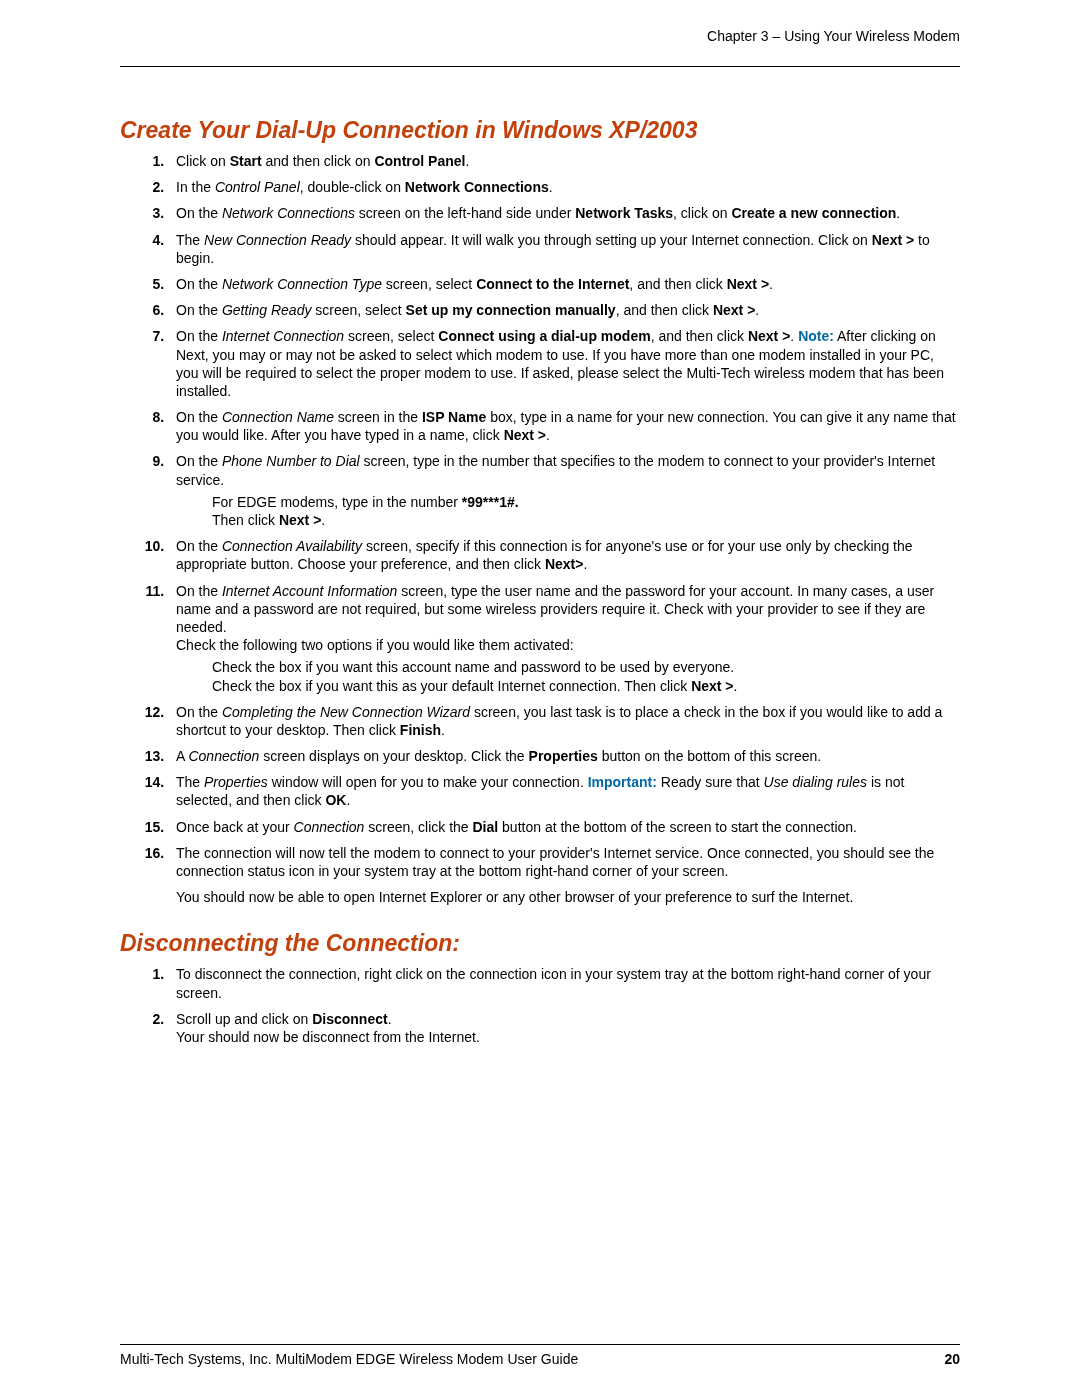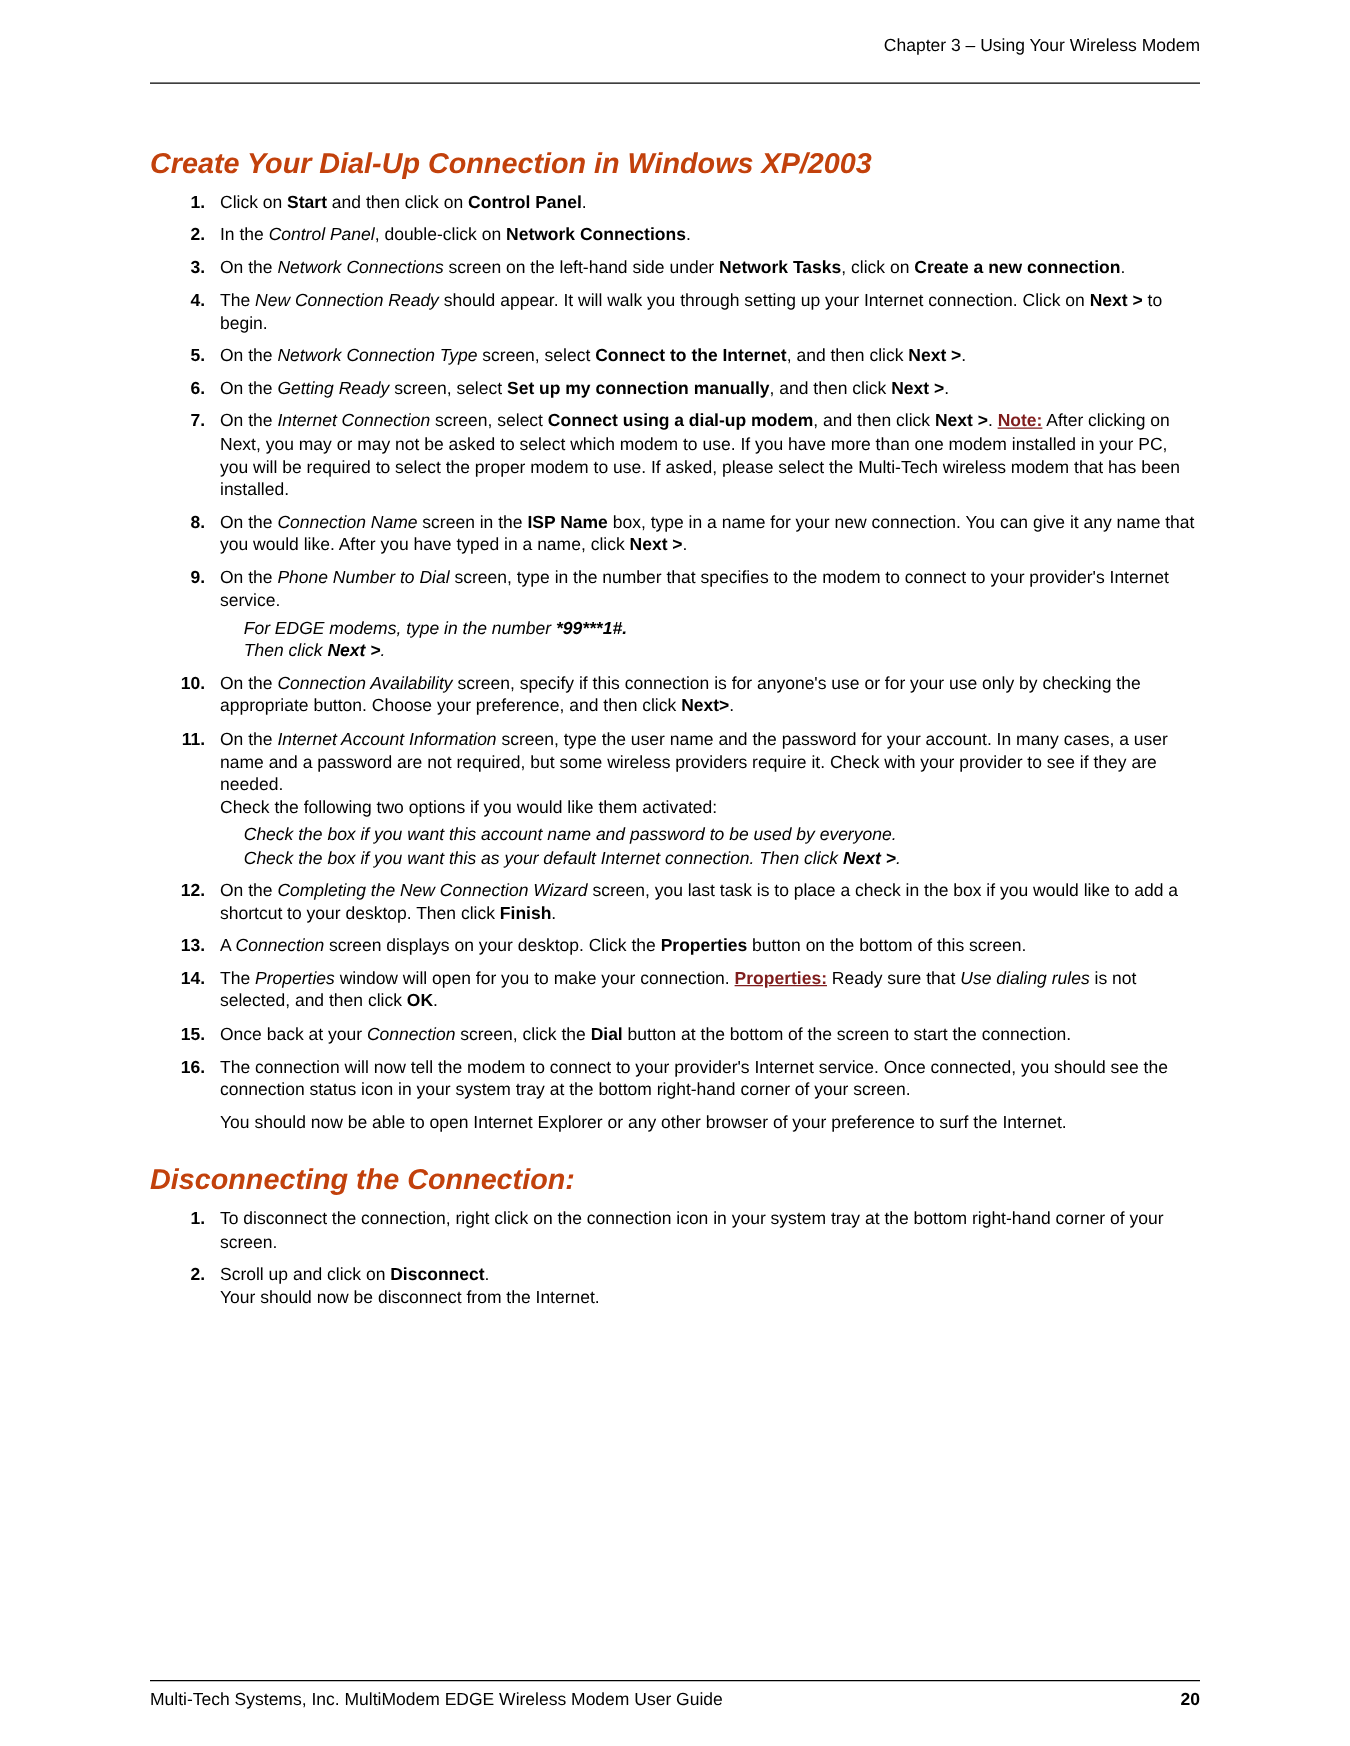--- a/index.html
+++ b/index.html
@@ -37,38 +37,37 @@
     }
     ol.steps > li {
       margin: 4px 0 8px 0;
       padding-left: 8px;
       line-height: 1.3;
     }
     ol.steps > li::marker {
       font-weight: bold;
     }
     .indent {
-      margin-left: 19px;
+      margin-left: 36px;
       margin-top: 4px;
-      font-style: italic;
     }
     .footer {
       position: absolute;
       bottom: 30px;
       left: 120px;
       right: 120px;
       border-top: 1px solid #000;
       padding-top: 6px;
       font-size: 14px;
       display: flex;
       justify-content: space-between;
     }
     .b { font-weight: bold; }
     .i { font-style: italic; }
-    .red { color: #7f1d1d; font-weight: bold; text-decoration: underline; }
+    .red { color: #0369a1; font-weight: bold; }
   </style>
 </head>
 <body>
 
 <div class="page">
   <div class="header">Chapter 3 – Using Your Wireless Modem</div>
 
   <h3 class="section">Create Your Dial-Up Connection in Windows XP/2003</h3>
 
   <ol class="steps">
@@ -88,21 +87,21 @@
     </li>
     <li><span>On the </span><span class="i">Connection Availability</span><span> screen, specify if this connection is for anyone's use or for your use only by checking the appropriate button. Choose your preference, and then click </span><span class="b">Next&gt;</span><span>.</span></li>
     <li><span>On the </span><span class="i">Internet Account Information</span><span> screen, type the user name and the password for your account. In many cases, a user name and a password are not required, but some wireless providers require it. Check with your provider to see if they are needed.</span><br><span>Check the following two options if you would like them activated:</span>
       <div class="indent">
         <div>Check the box if you want this account name and password to be used by everyone.</div>
         <div><span>Check the box if you want this as your default Internet connection. Then click </span><span class="b">Next &gt;</span><span>.</span></div>
       </div>
     </li>
     <li><span>On the </span><span class="i">Completing the New Connection Wizard</span><span> screen, you last task is to place a check in the box if you would like to add a shortcut to your desktop. Then click </span><span class="b">Finish</span><span>.</span></li>
     <li><span>A </span><span class="i">Connection</span><span> screen displays on your desktop. Click the </span><span class="b">Properties</span><span> button on the bottom of this screen.</span></li>
-    <li><span>The </span><span class="i">Properties</span><span> window will open for you to make your connection. </span><span class="red">Properties:</span><span> Ready sure that </span><span class="i">Use dialing rules</span><span> is not selected, and then click </span><span class="b">OK</span><span>.</span></li>
+    <li><span>The </span><span class="i">Properties</span><span> window will open for you to make your connection. </span><span class="red">Important:</span><span> Ready sure that </span><span class="i">Use dialing rules</span><span> is not selected, and then click </span><span class="b">OK</span><span>.</span></li>
     <li><span>Once back at your </span><span class="i">Connection</span><span> screen, click the </span><span class="b">Dial</span><span> button at the bottom of the screen to start the connection.</span></li>
     <li><span>The connection will now tell the modem to connect to your provider's Internet service. Once connected, you should see the connection status icon in your system tray at the bottom right-hand corner of your screen.</span>
       <div style="margin-top:8px">You should now be able to open Internet Explorer or any other browser of your preference to surf the Internet.</div>
     </li>
   </ol>
 
   <h3 class="section">Disconnecting the Connection:</h3>
 
   <ol class="steps">
     <li>To disconnect the connection, right click on the connection icon in your system tray at the bottom right-hand corner of your screen.</li>

